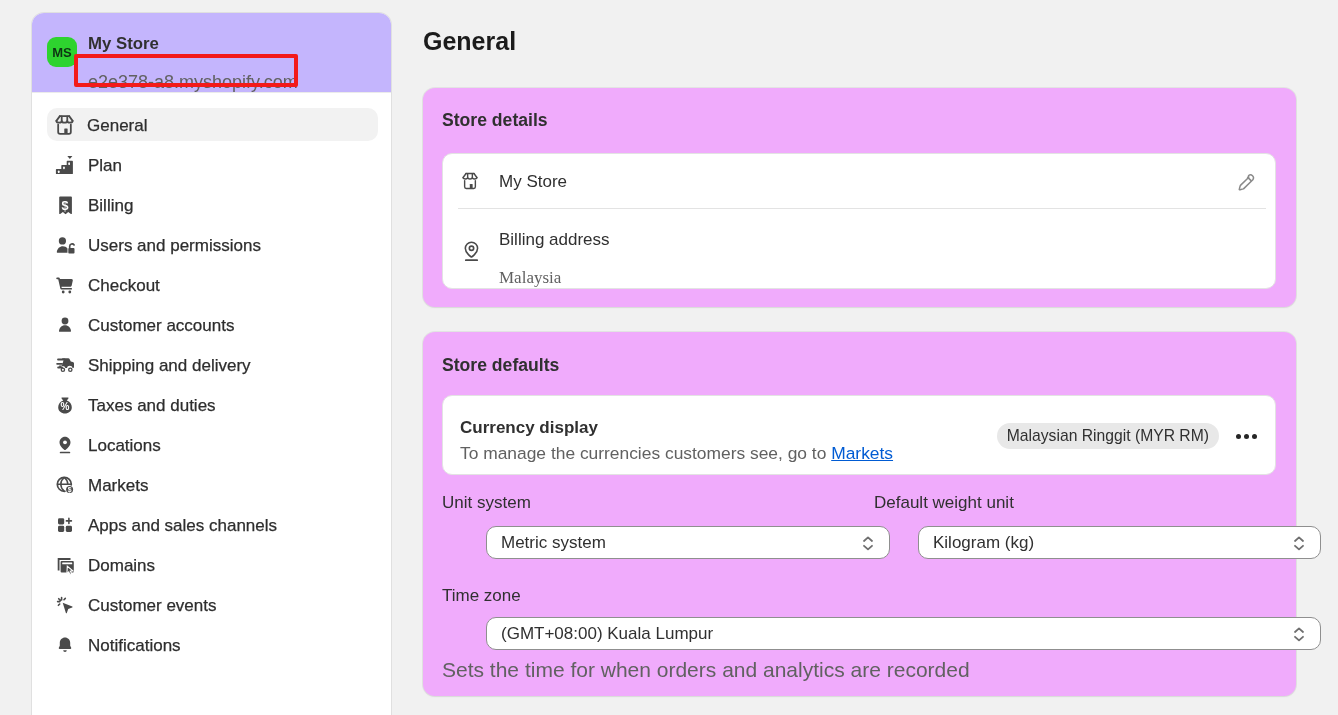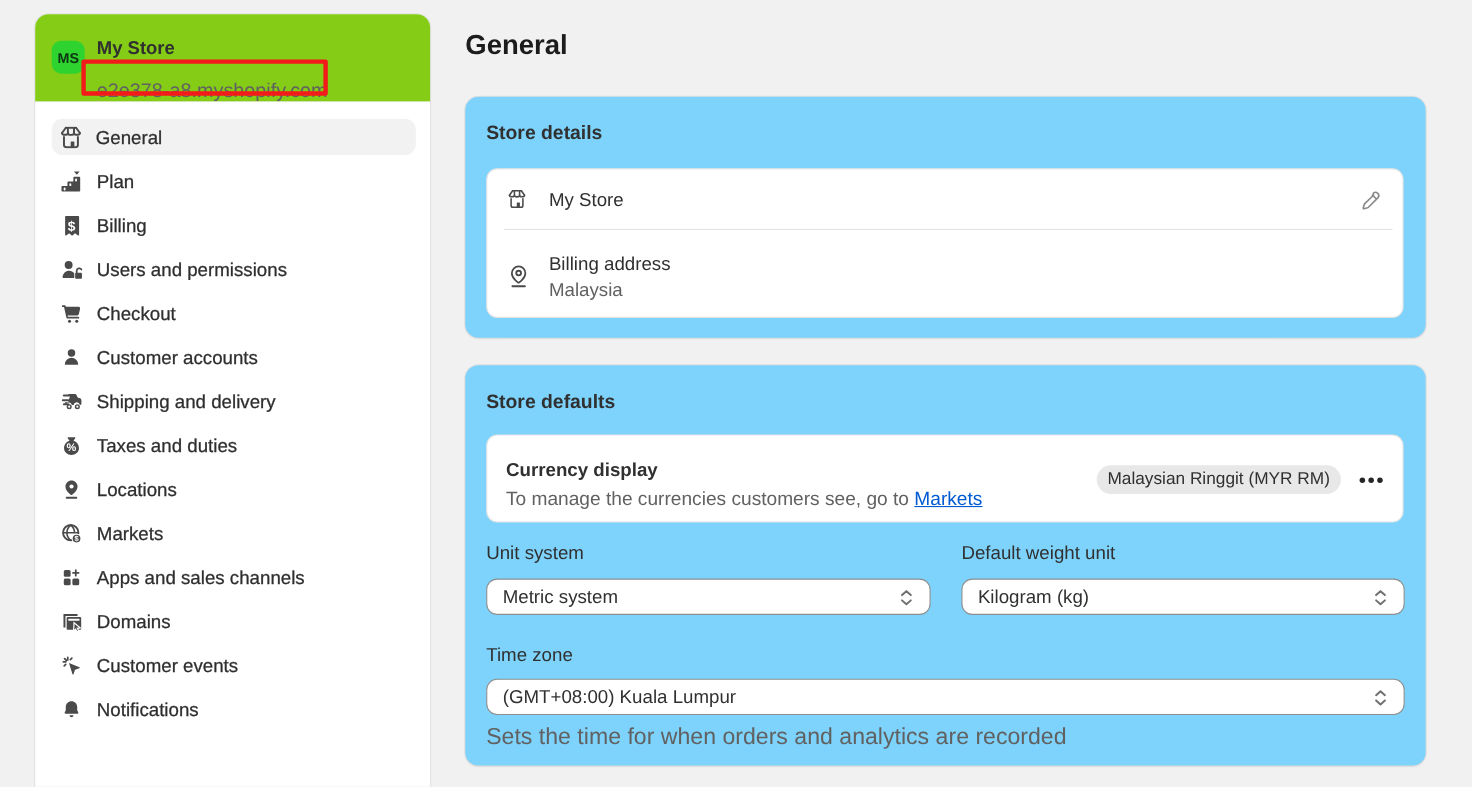--- a/index.html
+++ b/index.html
@@ -11,21 +11,21 @@
     position:relative;
     overflow:hidden;
   }
   
   .sidebar {
     position:absolute; left:32px; top:13px; width:359px; height:710px;
     background:#fff; border-radius:12px 12px 0 0;
     box-shadow:0 0 0 1px rgba(0,0,0,0.065);
   }
   .sb-head {
-    position:relative; height:80px; background:#84cc16;
+    position:relative; height:80px; background:#c4b5fd;
     border-bottom:1px solid #ebebeb; border-radius:12px 12px 0 0;
   }
   .avatar {
     position:absolute; left:15px; top:24px; width:30px; height:30px;
     background:#2ed32f; border-radius:9px;
     display:flex; align-items:center; justify-content:center;
     font-size:13px; font-weight:bold; color:#0e3413; letter-spacing:0px;
   }
   .store-name {
     position:absolute; left:56px; top:21px; font-size:16.8px; font-weight:bold; color:#303030;
@@ -45,21 +45,21 @@
   }
   .mi.sel { background:#f2f2f2; }
   .mi svg { width:20px; height:20px; flex:0 0 20px; }
   .mi span { margin-left:13px; position:relative; top:1px; }
   
   .main { position:absolute; left:423px; top:0; width:873px; }
   h1.pagetitle {
     position:absolute; left:0px; top:27px; font-size:25px; font-weight:bold; color:#1c1c1c;
   }
   .card {
-    position:absolute; left:0; width:873px; background:#7dd3fc; border-radius:12px;
+    position:absolute; left:0; width:873px; background:#f0abfc; border-radius:12px;
     box-shadow:0 0 0 1px rgba(0,0,0,0.055), 0 1px 2px rgba(0,0,0,0.05);
   }
   .card1 { top:88px; height:219px; }
   .card2 { top:332px; height:364px; }
   .cardtitle {
     position:absolute; left:19px; font-size:17.6px; font-weight:bold; color:#303030;
   }
   .ibox {
     position:absolute; left:19px; width:834px;
     border:1px solid #e3e3e3; border-radius:10px; background:#fff;
@@ -81,21 +81,21 @@
     position:absolute; right:56px; top:27px; height:26px; border-radius:13px;
     background:#e8e8e8; color:#303030; font-size:15.7px;
     display:flex; align-items:center; padding:0 10px;
   }
   .dots { position:absolute; right:18px; top:38px; width:21px; height:6px; }
   .dots i { position:absolute; top:0; width:5px; height:5px; background:#262626; border-radius:50%; }
   .dots i:nth-child(1){left:0;} .dots i:nth-child(2){left:8px;} .dots i:nth-child(3){left:16px;}
   .label { position:absolute; font-size:17px; color:#303030; }
   .select {
     position:absolute; height:33px; border:1px solid #8f8f8f; border-radius:10px; background:#fff;
-    font-size:17px; color:#303030; display:flex; align-items:center; padding:0 14px;
+    font-size:17px; color:#303030; display:flex; align-items:center; padding:0 14px;margin-left:44px;
   }
   .select .chev { position:absolute; right:13px; top:8px; }
   .helper { position:absolute; left:19px; top:326px; font-size:21px; color:#616161; }
 </style>
 </head>
 <body>
 
 <div class="sidebar">
   <div class="sb-head">
     <div class="avatar">MS</div>
@@ -263,21 +263,21 @@
           </svg>
       </div>
       <div class="rowdiv"></div>
       <div class="row2">
         <svg class="rowicon" style="left:21px; top:33px;" width="15" height="21" viewBox="0 0 14 20">
             <path d="M7 1.2c3.2 0 5.8 2.6 5.8 5.8 0 2.4-1.5 4.5-3 6a17 17 0 0 1-2.4 2c-.3.2-.6.2-.9 0a17 17 0 0 1-2.4-2c-1.5-1.5-3-3.6-3-6C1.2 3.8 3.8 1.2 7 1.2z" fill="none" stroke="#4a4a4a" stroke-width="1.5"></path>
             <circle cx="7" cy="6.9" r="2.05" fill="none" stroke="#4a4a4a" stroke-width="1.6"></circle>
             <path d="M1.6 18.3h10.8" stroke="#4a4a4a" stroke-width="1.7" stroke-linecap="round"></path>
           </svg>
         <div class="rtext" style="top:22px;">Billing address</div>
-        <div class="rtext sub" style="top:46px;">Malaysia</div>
+        <div class="rtext sub" style="top:60px;font-family:Liberation Serif, serif;">Malaysia</div>
       </div>
     </div>
   </div>
 
   <div class="card card2">
     <div class="cardtitle" style="top:23px;">Store defaults</div>
     <div class="ibox cbox">
       <div class="cd-t1">Currency display</div>
       <div class="cd-t2">To manage the currencies customers see, go to <a>Markets</a></div>
       <div class="pill">Malaysian Ringgit (MYR RM)</div>

